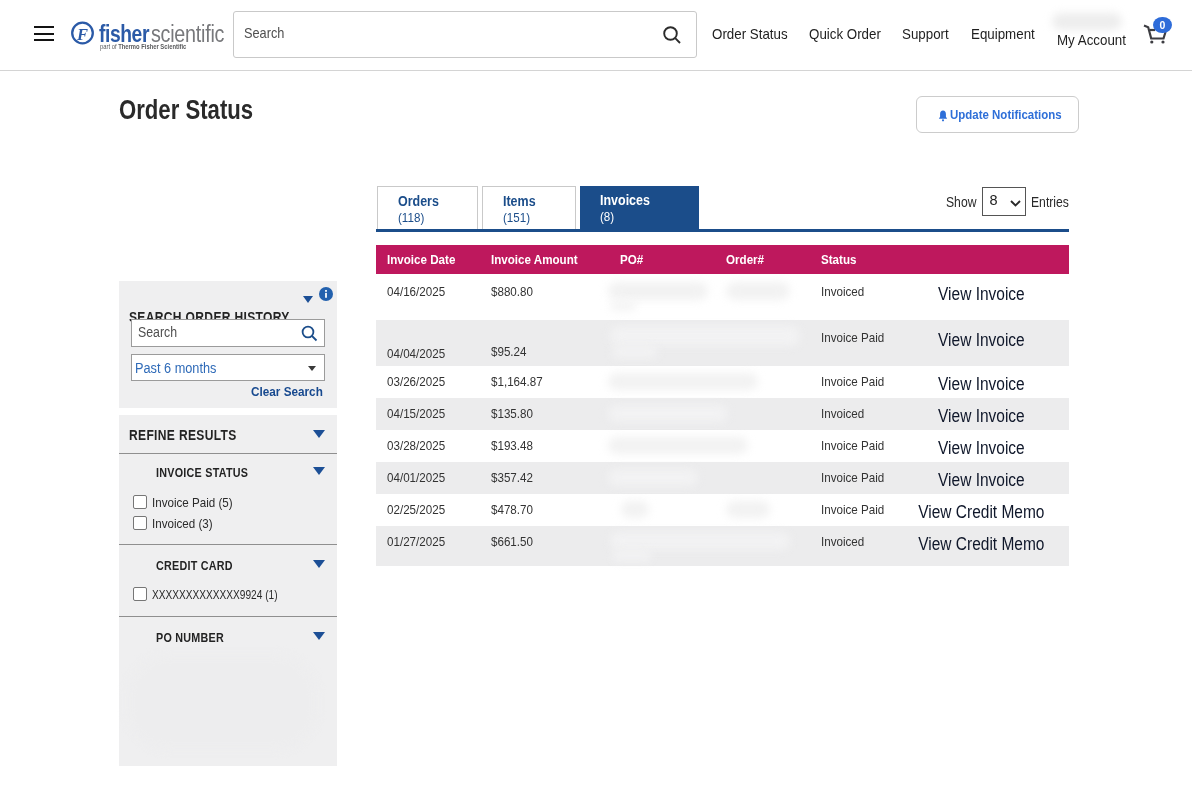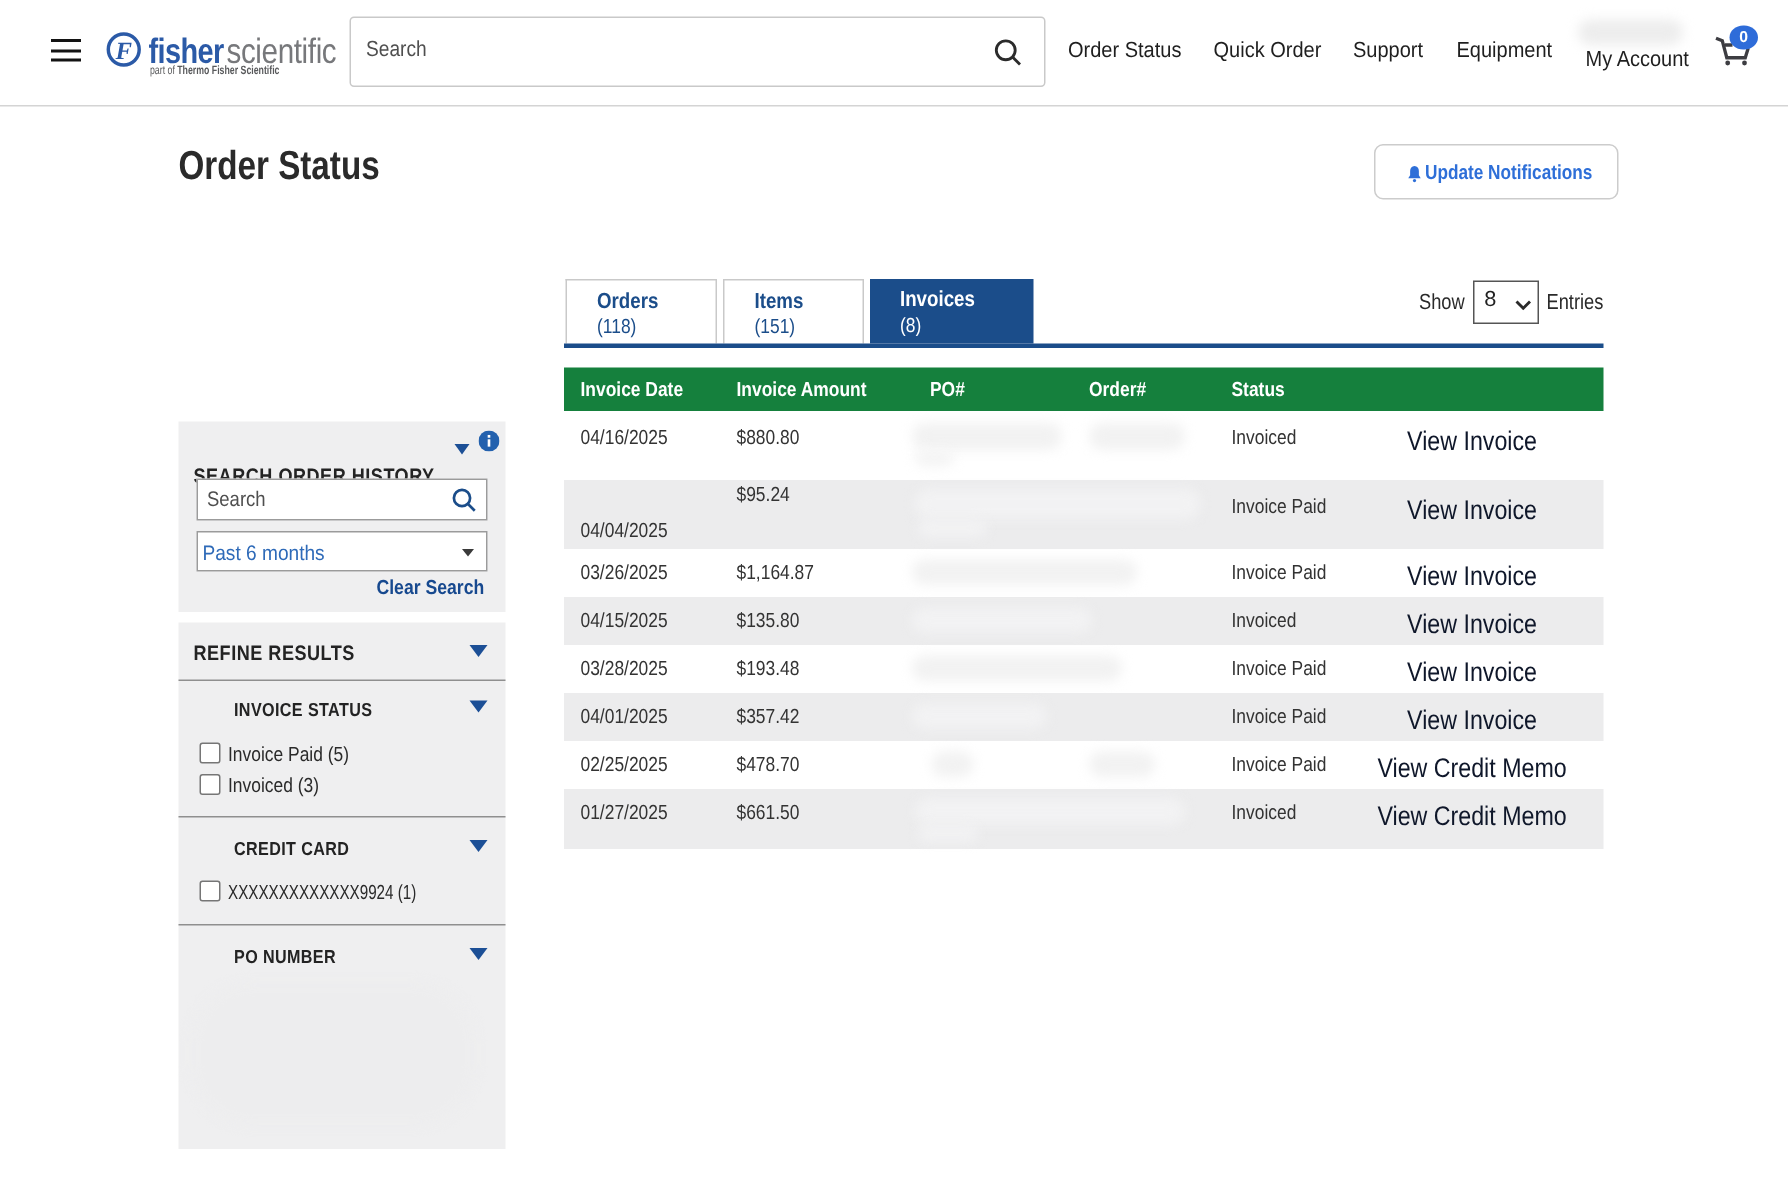--- a/index.html
+++ b/index.html
@@ -29,21 +29,21 @@
 .tab { position:absolute; top:186px; height:43px; background:#fff; border:1px solid #c9c9c9; border-bottom:none; }
 .tab .t1 { position:absolute; left:20px; top:6px; font-size:14.5px; font-weight:bold; color:#1b4d8a; }
 .tab .t2 { position:absolute; left:20px; top:23px; font-size:13.5px; color:#1b4d8a; }
 #tab3 { border:none; background:#1b4d8a; }
 #tab3 .t1, #tab3 .t2 { color:#fff; }
 #tabline { position:absolute; left:376px; top:229px; width:693px; height:3px; background:#1b4d8a; }
 
 .showtxt { position:absolute; top:194px; font-size:14.5px; color:#2a2a2a; }
 #entriesSel { position:absolute; left:982px; top:187px; width:44px; height:29px; border:1px solid #555; background:#fff; }
 
-#thead { position:absolute; left:376px; top:245px; width:693px; height:29px; background:#15803d; }
+#thead { position:absolute; left:376px; top:245px; width:693px; height:29px; background:#be185d; }
 .th { position:absolute; top:7px; color:#fff; font-size:13.5px; font-weight:bold; }
 .row { position:absolute; left:376px; width:693px; background:#fff; }
 .row.gray { background:#ececed; }
 .cell { position:absolute; font-size:13.5px; color:#333; }
 .lnk { position:absolute; font-size:18px; color:#0f172a; width:160px; text-align:center; }
 .lnk .cx { transform-origin:50% 50%; }
 .c1 { left:11px; } .c2 { left:115px; } .c3 { left:244px; } .c4 { left:350px; } .c5 { left:445px; }
 </style>
 </head>
 <body>
@@ -151,21 +151,21 @@
   </div>
 
   <div class="tab" style="left:377px; width:101px;">
       <span class="t1"><span class="cx" style="transform:scaleX(0.86);">Orders</span></span>
       <span class="t2"><span class="cx" style="transform:scaleX(0.86);">(118)</span></span>
     </div>
   <div class="tab" style="left:482px; width:94px;">
       <span class="t1"><span class="cx" style="transform:scaleX(0.86);">Items</span></span>
       <span class="t2"><span class="cx" style="transform:scaleX(0.86);">(151)</span></span>
     </div>
-  <div id="tab3" class="tab" style="left:580px; width:109px;">
+  <div id="tab3" class="tab" style="left:580px; width:119px;">
       <span class="t1"><span class="cx" style="transform:scaleX(0.86);">Invoices</span></span>
       <span class="t2"><span class="cx" style="transform:scaleX(0.86);">(8)</span></span>
     </div>
   <div id="tabline"></div>
 
   <div class="showtxt" style="left:946px;"><span class="cx" style="transform:scaleX(0.84);">Show</span></div>
   <div id="entriesSel">
     <span class="abs" style="left:6.5px; top:4px; font-size:14.5px; color:#222; line-height:16px;">8</span>
     <svg class="abs" style="right:4.5px; top:12px;" width="11" height="7" viewBox="0 0 11 7">
       <path d="M1 1 L5.5 5.5 L10 1" fill="none" stroke="#2a2a2a" stroke-width="1.9"></path>
@@ -185,21 +185,21 @@
     <span class="cell c1" style="top:10px;"><span class="cx">04/16/2025</span></span>
     <span class="cell c2" style="top:10px;"><span class="cx">$880.80</span></span>
     <div class="blur" style="left:232px; top:8px; width:100px; height:18px; background:#f2f2f2;"></div>
     <div class="blur" style="left:234px; top:26px; width:26px; height:11px; background:#f4f4f4;"></div>
     <div class="blur" style="left:350px; top:8px; width:64px; height:18px; background:#f2f2f2;"></div>
     <span class="cell c5" style="top:10px;"><span class="cx">Invoiced</span></span>
     <span class="lnk" style="left:525px; top:10px;"><span class="cx">View Invoice</span></span>
   </div>
   <div class="row gray" style="top:320px; height:46px;">
     <span class="cell c1" style="top:26px;"><span class="cx">04/04/2025</span></span>
-    <span class="cell c2" style="top:2px;"><span class="cx">$95.24</span></span>
+    <span class="cell c2" style="top:24px;"><span class="cx">$95.24</span></span>
     <div class="blur" style="left:234px; top:6px; width:190px; height:20px; background:#f2f2f3;"></div>
     <div class="blur" style="left:236px; top:26px; width:46px; height:12px; background:#f2f2f3;"></div>
     <span class="cell c5" style="top:10px;"><span class="cx">Invoice Paid</span></span>
     <span class="lnk" style="left:525px; top:10px;"><span class="cx">View Invoice</span></span>
   </div>
   <div class="row" style="top:366px; height:32px;">
     <span class="cell c1" style="top:8px;"><span class="cx">03/26/2025</span></span>
     <span class="cell c2" style="top:8px;"><span class="cx">$1,164.87</span></span>
     <div class="blur" style="left:232px; top:7px; width:150px; height:17px; background:#f2f2f2;"></div>
     <span class="cell c5" style="top:8px;"><span class="cx">Invoice Paid</span></span>

